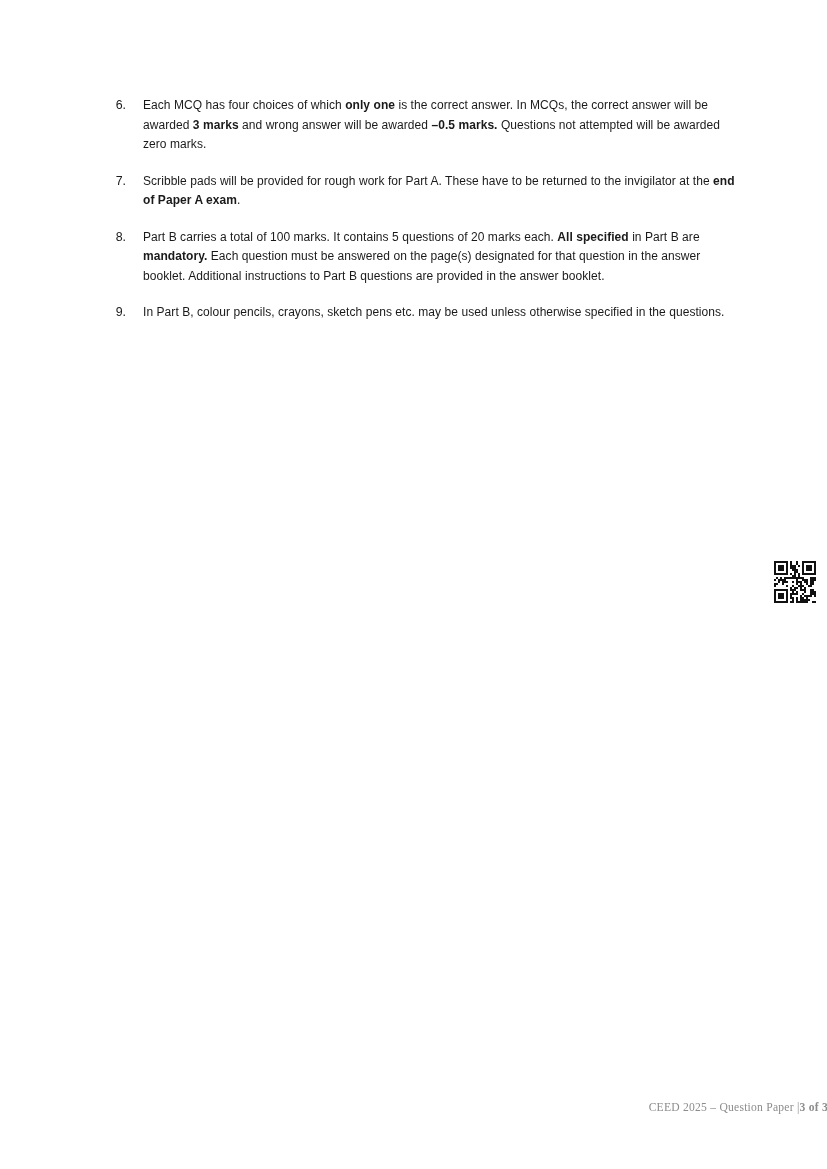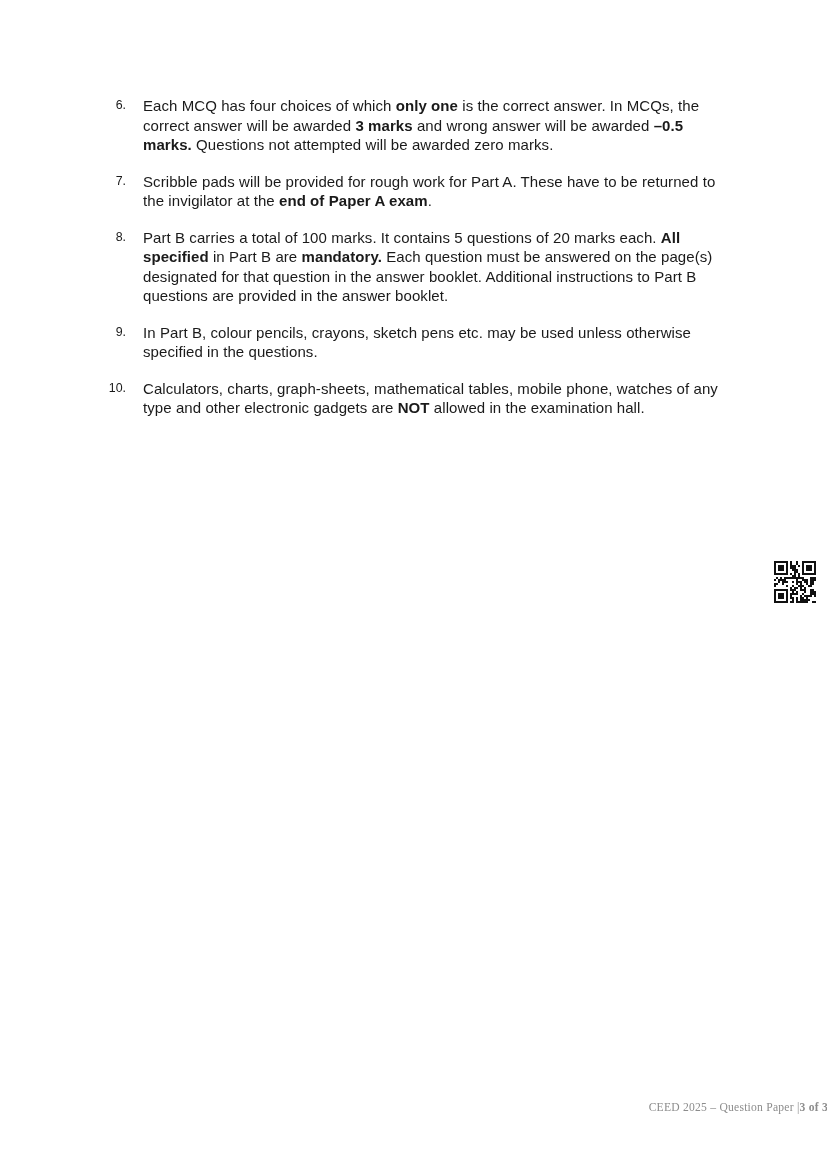--- a/index.html
+++ b/index.html
@@ -42,21 +42,21 @@
     flex: 0 0 30px;
     text-align: right;
     font-size: 12.4px;
     line-height: 19.5px;
     color: #1a1a1a;
     padding-right: 0;
   }
   .instr-text {
     flex: 1;
     padding-left: 17px;
-    font-size: 15px;
+    font-size: 12px;
     line-height: 19.5px;
     color: #1a1a1a;
     text-align: left;
     letter-spacing: 0.005em;
   }
   .instr-text b {
     font-weight: bold;
   }
 
   
@@ -122,24 +122,20 @@
     <div class="instr-item">
       <div class="instr-num">8.</div>
       <div class="instr-text">Part B carries a total of 100 marks. It contains 5 questions of 20 marks each. <b>All specified</b> in Part B are <b>mandatory.</b> Each question must be answered on the page(s) designated for that question in the answer booklet. Additional instructions to Part B questions are provided in the answer booklet.</div>
     </div>
 
     <div class="instr-item">
       <div class="instr-num">9.</div>
       <div class="instr-text">In Part B, colour pencils, crayons, sketch pens etc. may be used unless otherwise specified in the questions.</div>
     </div>
 
-    <div class="instr-item">
-      <div class="instr-num">10.</div>
-      <div class="instr-text">Calculators, charts, graph-sheets, mathematical tables, mobile phone, watches of any type and other electronic gadgets are <b>NOT</b> allowed in the examination hall.</div>
-    </div>
 
   </div>
 
   <div class="qr-wrap">
     <div class="qr-grid" id="qr-grid">
         <i class="on"></i>
         <i class="on"></i>
         <i class="on"></i>
         <i class="on"></i>
         <i class="on"></i>

